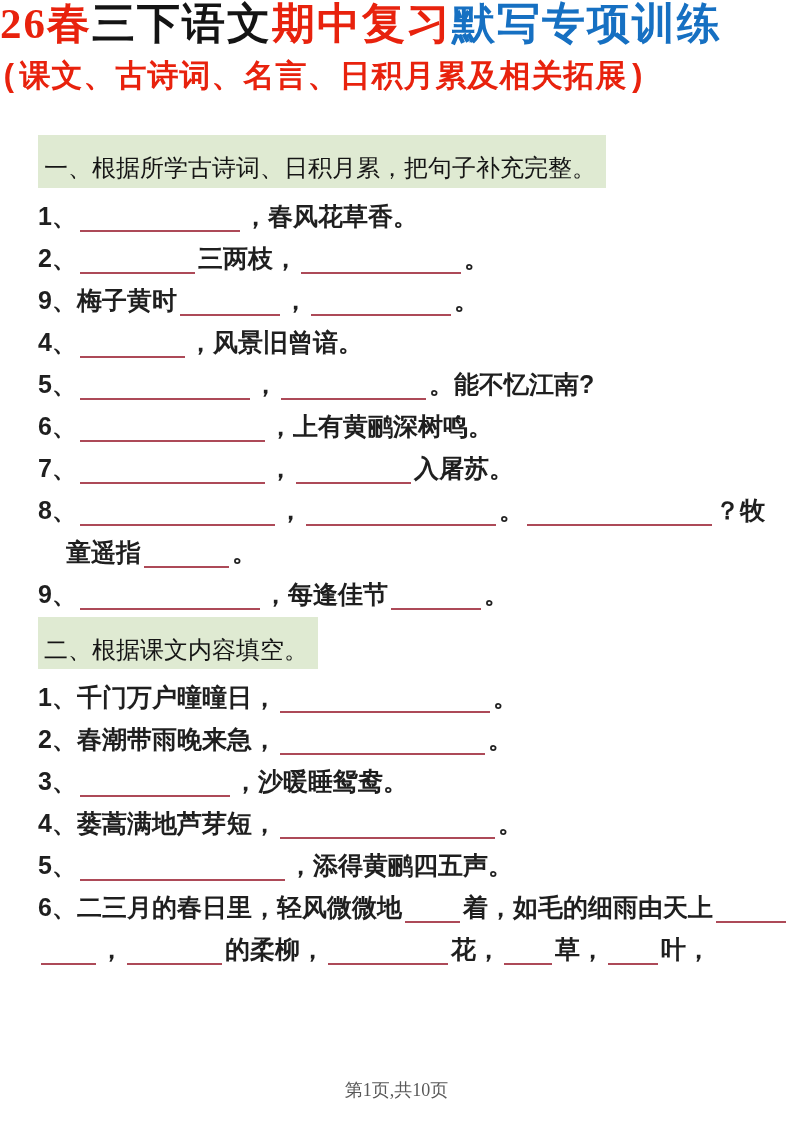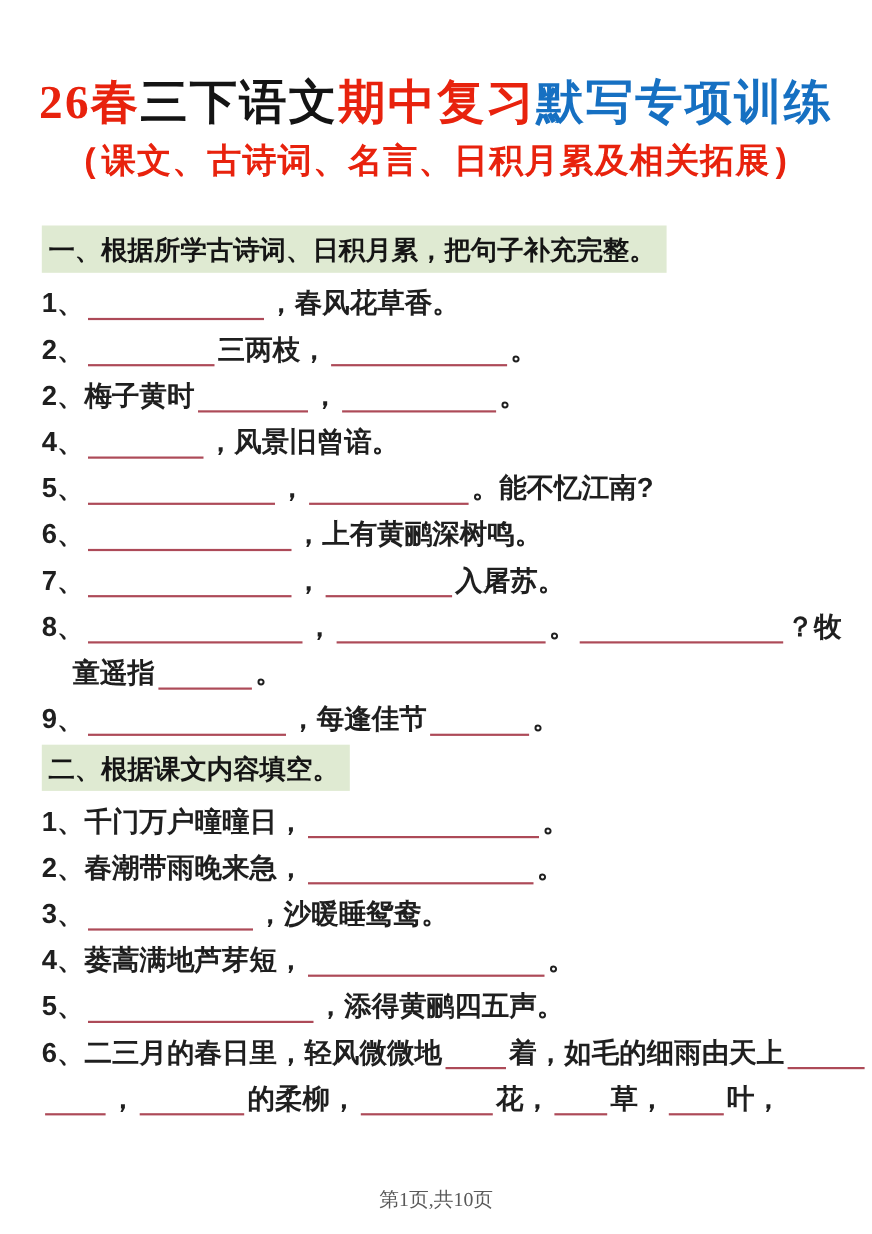--- a/index.html
+++ b/index.html
@@ -4,42 +4,42 @@
 <style>
   html,body{margin:0;padding:0;}
   body{background:#ffffff;}
   .page{
     position:relative;
     width:793px;height:1122px;
     background:var(--page-bg,#fff);
     overflow:hidden;
     font-family:"Liberation Sans","DejaVu Sans",sans-serif;
   }
-  .title-block{padding-top:70px;text-align:center;}
+  .title-block{}
   .title{
     font-family:"Liberation Serif","DejaVu Serif",serif;
     font-size:43px;font-weight:bold;letter-spacing:2px;line-height:1.1;
     white-space:nowrap;
   }
   .subtitle{
     margin-top:8px;
     font-family:Liberation Mono, monospace;
     font-size:31px;font-weight:bold;letter-spacing:1px;
     color:var(--accent-red,#e8220d);
   }
   .content{margin:38px 38px 0 38px;}
   .section{margin:0;}
   .section + .section{margin-top:2px;}
   .section-heading{
     display:inline-block;
     background:var(--heading-bg,#dfead2);
     color:#151515;
     font-family:"Liberation Serif","DejaVu Serif",serif;
-    font-size:24px;font-weight:bold;
-    padding:10px 10px 5px 6px;
+    font-size:24px;font-weight:normal;
+    padding:20px 10px 5px 6px;
     line-height:1.15;
     white-space:nowrap;
   }
   .rows{margin-top:7px;}
   .row{
     height:42px;line-height:42px;
     font-size:25px;font-weight:bold;color:var(--body-text,#1f1f1f);
     white-space:nowrap;
   }
   .blank{
@@ -63,21 +63,21 @@
 
   <div class="title-block">
     <div class="title" id="title-line"><span style="color: rgb(232, 34, 13);">26春</span><span style="color: rgb(20, 20, 20);">三下语文</span><span style="color: rgb(232, 34, 13);">期中复习</span><span style="color: rgb(22, 112, 194);">默写专项训练</span></div>
     <div class="subtitle">(课文、古诗词、名言、日积月累及相关拓展)</div>
   </div>
 
   <div class="content" id="sections-root">
       <div class="section"><div class="section-heading">一、根据所学古诗词、日积月累，把句子补充完整。</div><div class="rows">
           <div class="row"><span>1、</span><span class="blank" style="width: 160px;"></span><span>，春风花草香。</span></div>
           <div class="row"><span>2、</span><span class="blank" style="width: 115px;"></span><span>三两枝，</span><span class="blank" style="width: 160px;"></span><span>。</span></div>
-          <div class="row"><span>2、梅子黄时</span><span class="blank" style="width: 100px;"></span><span>，</span><span class="blank" style="width: 140px;"></span><span>。</span></div>
+          <div class="row"><span>9、梅子黄时</span><span class="blank" style="width: 100px;"></span><span>，</span><span class="blank" style="width: 140px;"></span><span>。</span></div>
           <div class="row"><span>4、</span><span class="blank" style="width: 105px;"></span><span>，风景旧曾谙。</span></div>
           <div class="row"><span>5、</span><span class="blank" style="width: 170px;"></span><span>，</span><span class="blank" style="width: 145px;"></span><span>。能不忆江南?</span></div>
           <div class="row"><span>6、</span><span class="blank" style="width: 185px;"></span><span>，上有黄鹂深树鸣。</span></div>
           <div class="row"><span>7、</span><span class="blank" style="width: 185px;"></span><span>，</span><span class="blank" style="width: 115px;"></span><span>入屠苏。</span></div>
           <div class="row"><span>8、</span><span class="blank" style="width: 195px;"></span><span>，</span><span class="blank" style="width: 190px;"></span><span>。</span><span class="blank" style="width: 185px;"></span><span>？牧</span></div>
           <div class="row" style="padding-left: 28px;"><span>童遥指</span><span class="blank" style="width: 85px;"></span><span>。</span></div>
           <div class="row"><span>9、</span><span class="blank" style="width: 180px;"></span><span>，每逢佳节</span><span class="blank" style="width: 90px;"></span><span>。</span></div>
         </div></div>
       <div class="section"><div class="section-heading">二、根据课文内容填空。</div><div class="rows">
           <div class="row"><span>1、千门万户曈曈日，</span><span class="blank" style="width: 210px;"></span><span>。</span></div>

